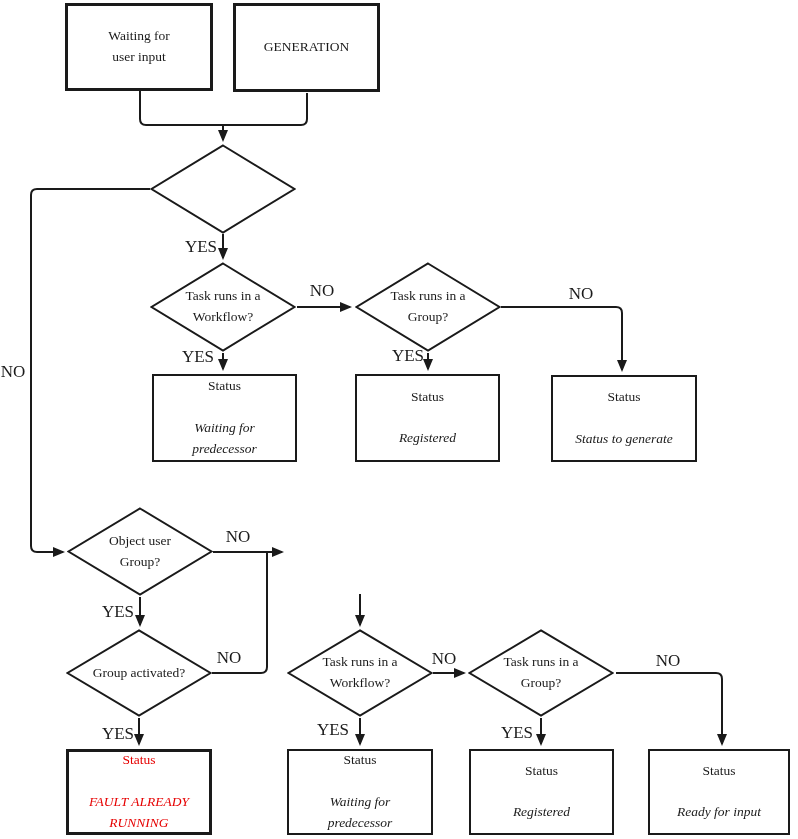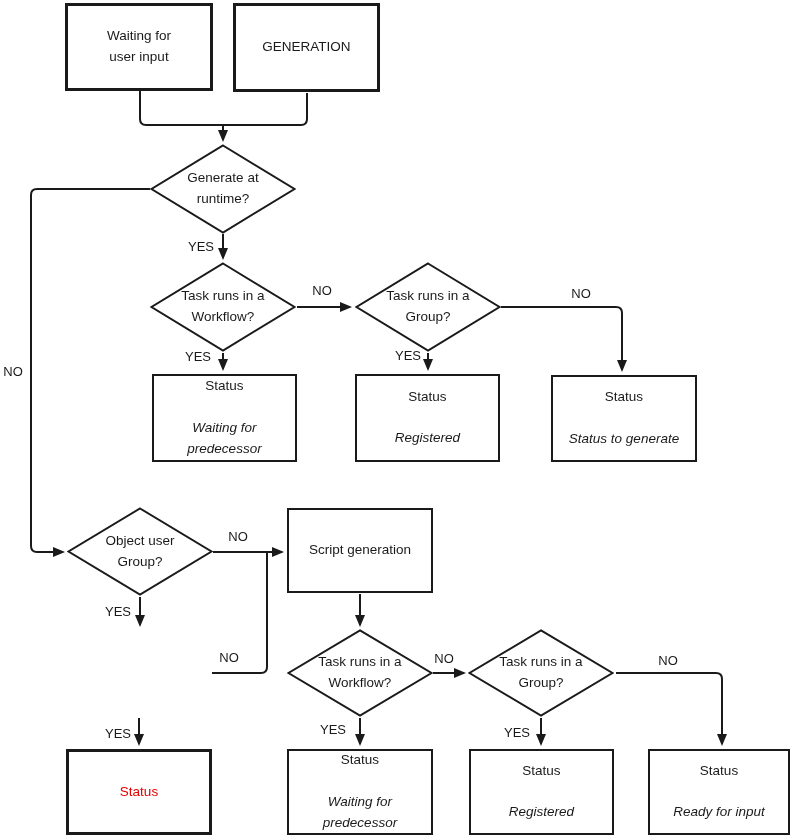--- a/index.html
+++ b/index.html
@@ -1,40 +1,40 @@
 <!DOCTYPE html>
 <html style="--line: #1a1a1a; --text: #1a1a1a; --fault-text: #e60000; --background: #ffffff;"><head>
 <meta charset="utf-8">
 <style>
   html,body { margin:0; padding:0; background:var(--background,#fff); }
   .canvas {
     position:relative; width:724px; height:839px;
     background:var(--background,#fff);
-    font-family:Liberation Sans, sans-serif;
+    font-family:Liberation Serif, serif;
     color:var(--text,#1a1a1a);
   }
   svg.wires { position:absolute; left:0; top:0; width:798px; height:839px; }
   svg.wires path { fill:none; stroke:var(--line,#1a1a1a); stroke-width:2; }
   .node {
     position:absolute; display:flex; align-items:center; justify-content:center;
     text-align:center; font-size:13.5px; line-height:1.55; white-space:pre-line;
     box-sizing:border-box;
   }
   .box { background:#fff; border:2px solid var(--line,#1a1a1a); }
   .box.start { border-width:3px; }
   .box.fault { border-width:3px; color:var(--fault-text,#e60000); }
   .diamond { background:transparent; }
   .diamond > svg { position:absolute; left:0; top:0; width:100%; height:100%; }
   .diamond polygon { fill:#fff; stroke:var(--line,#1a1a1a); stroke-width:2; vector-effect:non-scaling-stroke; }
   .diamond .node-text { position:relative; z-index:1; }
   .status-word, .status-value { display:block; }
   .status-value { font-style:italic; }
   .edge-label {
     position:absolute; transform:translate(-50%,-50%);
-    font-size:13px; line-height:1; z-index:2;
+    font-size:17px; line-height:1; z-index:2;
   }
 </style>
 </head>
 <body>
 
 <div class="canvas">
 
   <svg class="wires">
     <defs>
       <marker id="arrow" viewBox="0 0 12 12" markerWidth="12" markerHeight="12" refX="10" refY="6" orient="auto" markerUnits="userSpaceOnUse">
@@ -65,22 +65,20 @@
 user input</div>
   </div>
   <div class="node box start" style="left:233px;top:3px;width:147px;height:89px">
     <div class="node-text">GENERATION</div>
   </div>
 
   <div class="node diamond" style="left:150px;top:144px;width:146px;height:90px">
     <svg viewBox="0 0 146 90" preserveAspectRatio="none">
         <polygon points="73,1.5 144.5,45 73,88.5 1.5,45"></polygon>
       </svg>
-    <div class="node-text">Generate at
-runtime?</div>
   </div>
   <div class="node diamond" style="left:150px;top:262px;width:146px;height:90px">
     <svg viewBox="0 0 146 90" preserveAspectRatio="none">
         <polygon points="73,1.5 144.5,45 73,88.5 1.5,45"></polygon>
       </svg>
     <div class="node-text">Task runs in a
 Workflow?</div>
   </div>
   <div class="node diamond" style="left:355px;top:262px;width:146px;height:90px">
     <svg viewBox="0 0 146 90" preserveAspectRatio="none">
@@ -110,41 +108,46 @@
     </div>
   </div>
 
   <div class="node diamond" style="left:67px;top:507px;width:146px;height:89px">
     <svg viewBox="0 0 146 90" preserveAspectRatio="none">
         <polygon points="73,1.5 144.5,45 73,88.5 1.5,45"></polygon>
       </svg>
     <div class="node-text">Object user
 Group?</div>
   </div>
-  <div class="node box" style="left:287px;top:508px;width:146px;height:85px">
-    <div class="node-text">Script generation</div>
+  <div class="node diamond" style="left:66px;top:629px;width:146px;height:88px">
+    <svg viewBox="0 0 146 90" preserveAspectRatio="none">
+        <polygon points="73,1.5 144.5,45 73,88.5 1.5,45"></polygon>
+      </svg>
+    <div class="node-text">Group activated?</div>
   </div>
   <div class="node diamond" style="left:287px;top:629px;width:146px;height:88px">
     <svg viewBox="0 0 146 90" preserveAspectRatio="none">
         <polygon points="73,1.5 144.5,45 73,88.5 1.5,45"></polygon>
       </svg>
     <div class="node-text">Task runs in a
 Workflow?</div>
   </div>
   <div class="node diamond" style="left:468px;top:629px;width:146px;height:88px">
     <svg viewBox="0 0 146 90" preserveAspectRatio="none">
         <polygon points="73,1.5 144.5,45 73,88.5 1.5,45"></polygon>
       </svg>
     <div class="node-text">Task runs in a
 Group?</div>
   </div>
 
   <div class="node box fault" style="left:66px;top:749px;width:146px;height:86px">
     <div class="node-text">
       <span class="status-word">Status</span>
+      <span class="status-value">FAULT ALREADY
+RUNNING</span>
     </div>
   </div>
   <div class="node box" style="left:287px;top:749px;width:146px;height:86px">
     <div class="node-text">
       <span class="status-word">Status</span>
       <span class="status-value">Waiting for
 predecessor</span>
     </div>
   </div>
   <div class="node box" style="left:469px;top:749px;width:145px;height:86px">

